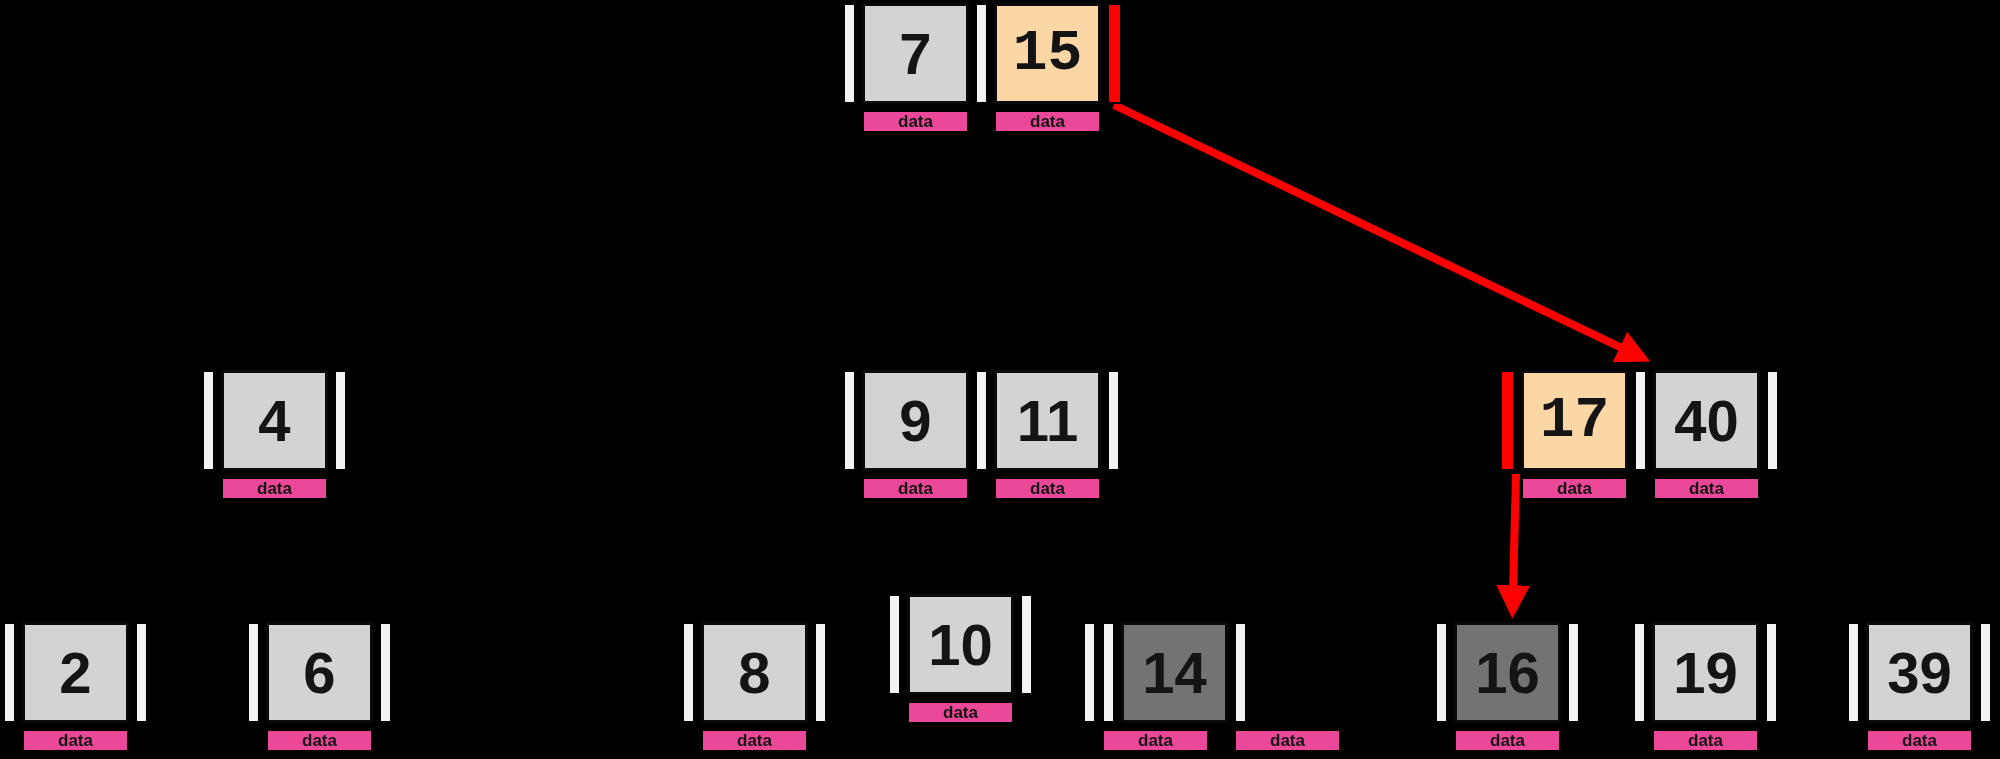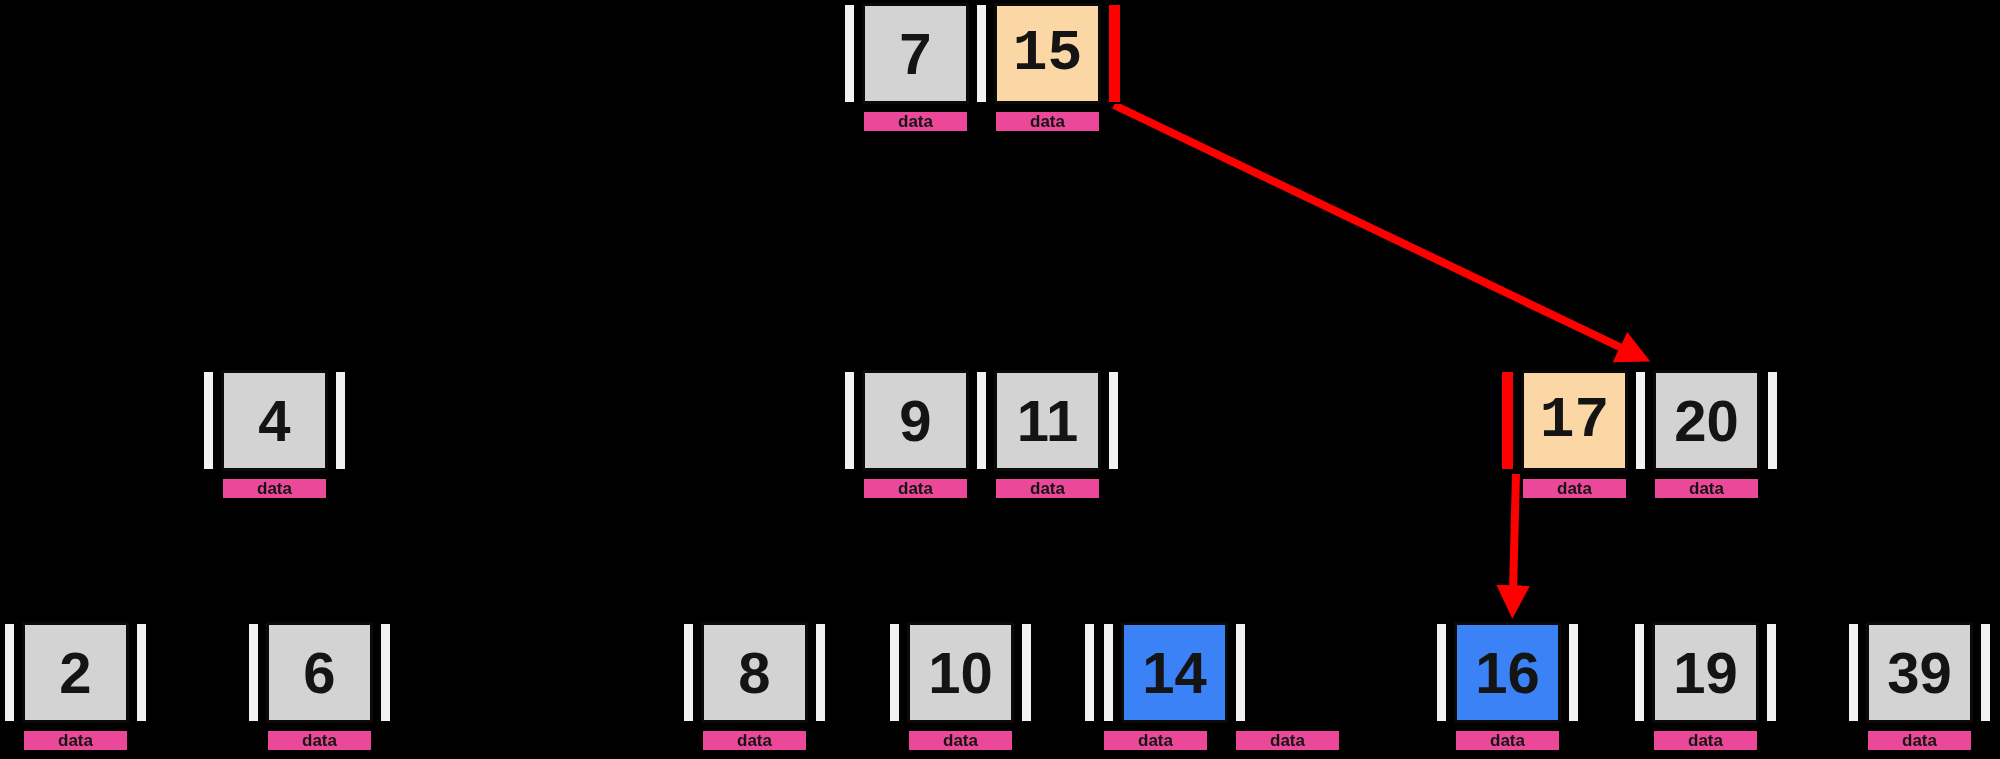--- a/index.html
+++ b/index.html
@@ -33,21 +33,21 @@
     background:#d3d3d3;
     border:3px solid #0a0a0a;
     box-sizing:border-box;
     display:flex;align-items:center;justify-content:center;
     font-size:58px;
     font-weight:bold;
     color:#141414;
     line-height:1;
   }
   .cell.orange{background:#fcd7a6;font-family:Liberation Mono, monospace;}
-  .cell.blue{background:#3b82f6;}
+  .cell.blue{background:#737373;}
   .databox{
     position:absolute;
     top:107px;
     width:107px;height:23px;
     background:#ec4899;
     border:2px solid #000;
     box-sizing:border-box;
     display:flex;align-items:center;justify-content:center;
     font-size:17px;
     font-weight:bold;
@@ -94,21 +94,21 @@
     <div class="cell">11</div>
     <div class="bar"></div>
     <div class="databox" style="left:19px">data</div>
     <div class="databox" style="left:151px">data</div>
   </div>
 
   <div class="node" style="left:1500px;top:370px">
     <div class="bar red"></div>
     <div class="cell orange">17</div>
     <div class="bar"></div>
-    <div class="cell">20</div>
+    <div class="cell">40</div>
     <div class="bar"></div>
     <div class="databox" style="left:21px">data</div>
     <div class="databox" style="left:153px">data</div>
   </div>
 
   <div class="node" style="left:3px;top:622px">
     <div class="bar"></div>
     <div class="cell">2</div>
     <div class="bar"></div>
     <div class="databox" style="left:19px">data</div>
@@ -121,21 +121,21 @@
     <div class="databox" style="left:19px">data</div>
   </div>
 
   <div class="node" style="left:682px;top:622px">
     <div class="bar"></div>
     <div class="cell">8</div>
     <div class="bar"></div>
     <div class="databox" style="left:19px">data</div>
   </div>
 
-  <div class="node" style="left:888px;top:622px">
+  <div class="node" style="left:888px;top:594px">
     <div class="bar"></div>
     <div class="cell">10</div>
     <div class="bar"></div>
     <div class="databox" style="left:19px">data</div>
   </div>
 
   <div class="node" style="left:1083px;top:622px">
     <div class="bar"></div>
     <div class="bar"></div>
     <div class="cell blue">14</div>

